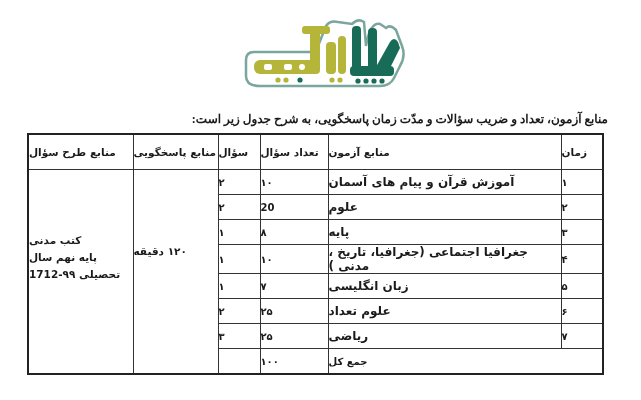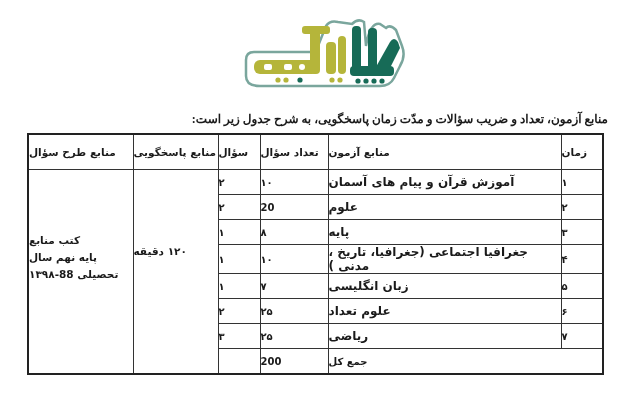--- a/index.html
+++ b/index.html
@@ -137,23 +137,23 @@
     </tr>
   </thead>
   <tbody>
     <tr>
       <td>۱</td>
       <td class="subject">آموزش قرآن و پیام های آسمان</td>
       <td>۱۰</td>
       <td>۲</td>
       <td class="time" rowspan="8">۱۲۰ دقیقه</td>
       <td class="multi" rowspan="8">
-        <span class="line">کتب منابع</span>
+        <span class="line">کتب مدنی</span>
         <span class="line">پایه نهم سال</span>
-        <span class="line">تحصیلی 88-۱۳۹۸</span>
+        <span class="line">تحصیلی ۹۹-1712</span>
       </td>
     </tr>
     <tr>
       <td>۲</td>
       <td class="subject">علوم</td>
       <td>20</td>
       <td>۲</td>
     </tr>
     <tr>
       <td>۳</td>
@@ -180,17 +180,17 @@
       <td>۲</td>
     </tr>
     <tr>
       <td>۷</td>
       <td class="subject">ریاضی</td>
       <td>۲۵</td>
       <td>۳</td>
     </tr>
     <tr>
       <td colspan="2">جمع کل</td>
-      <td>200</td>
+      <td>۱۰۰</td>
       <td></td>
     </tr>
   </tbody>
 </table>
 
 </body></html>

